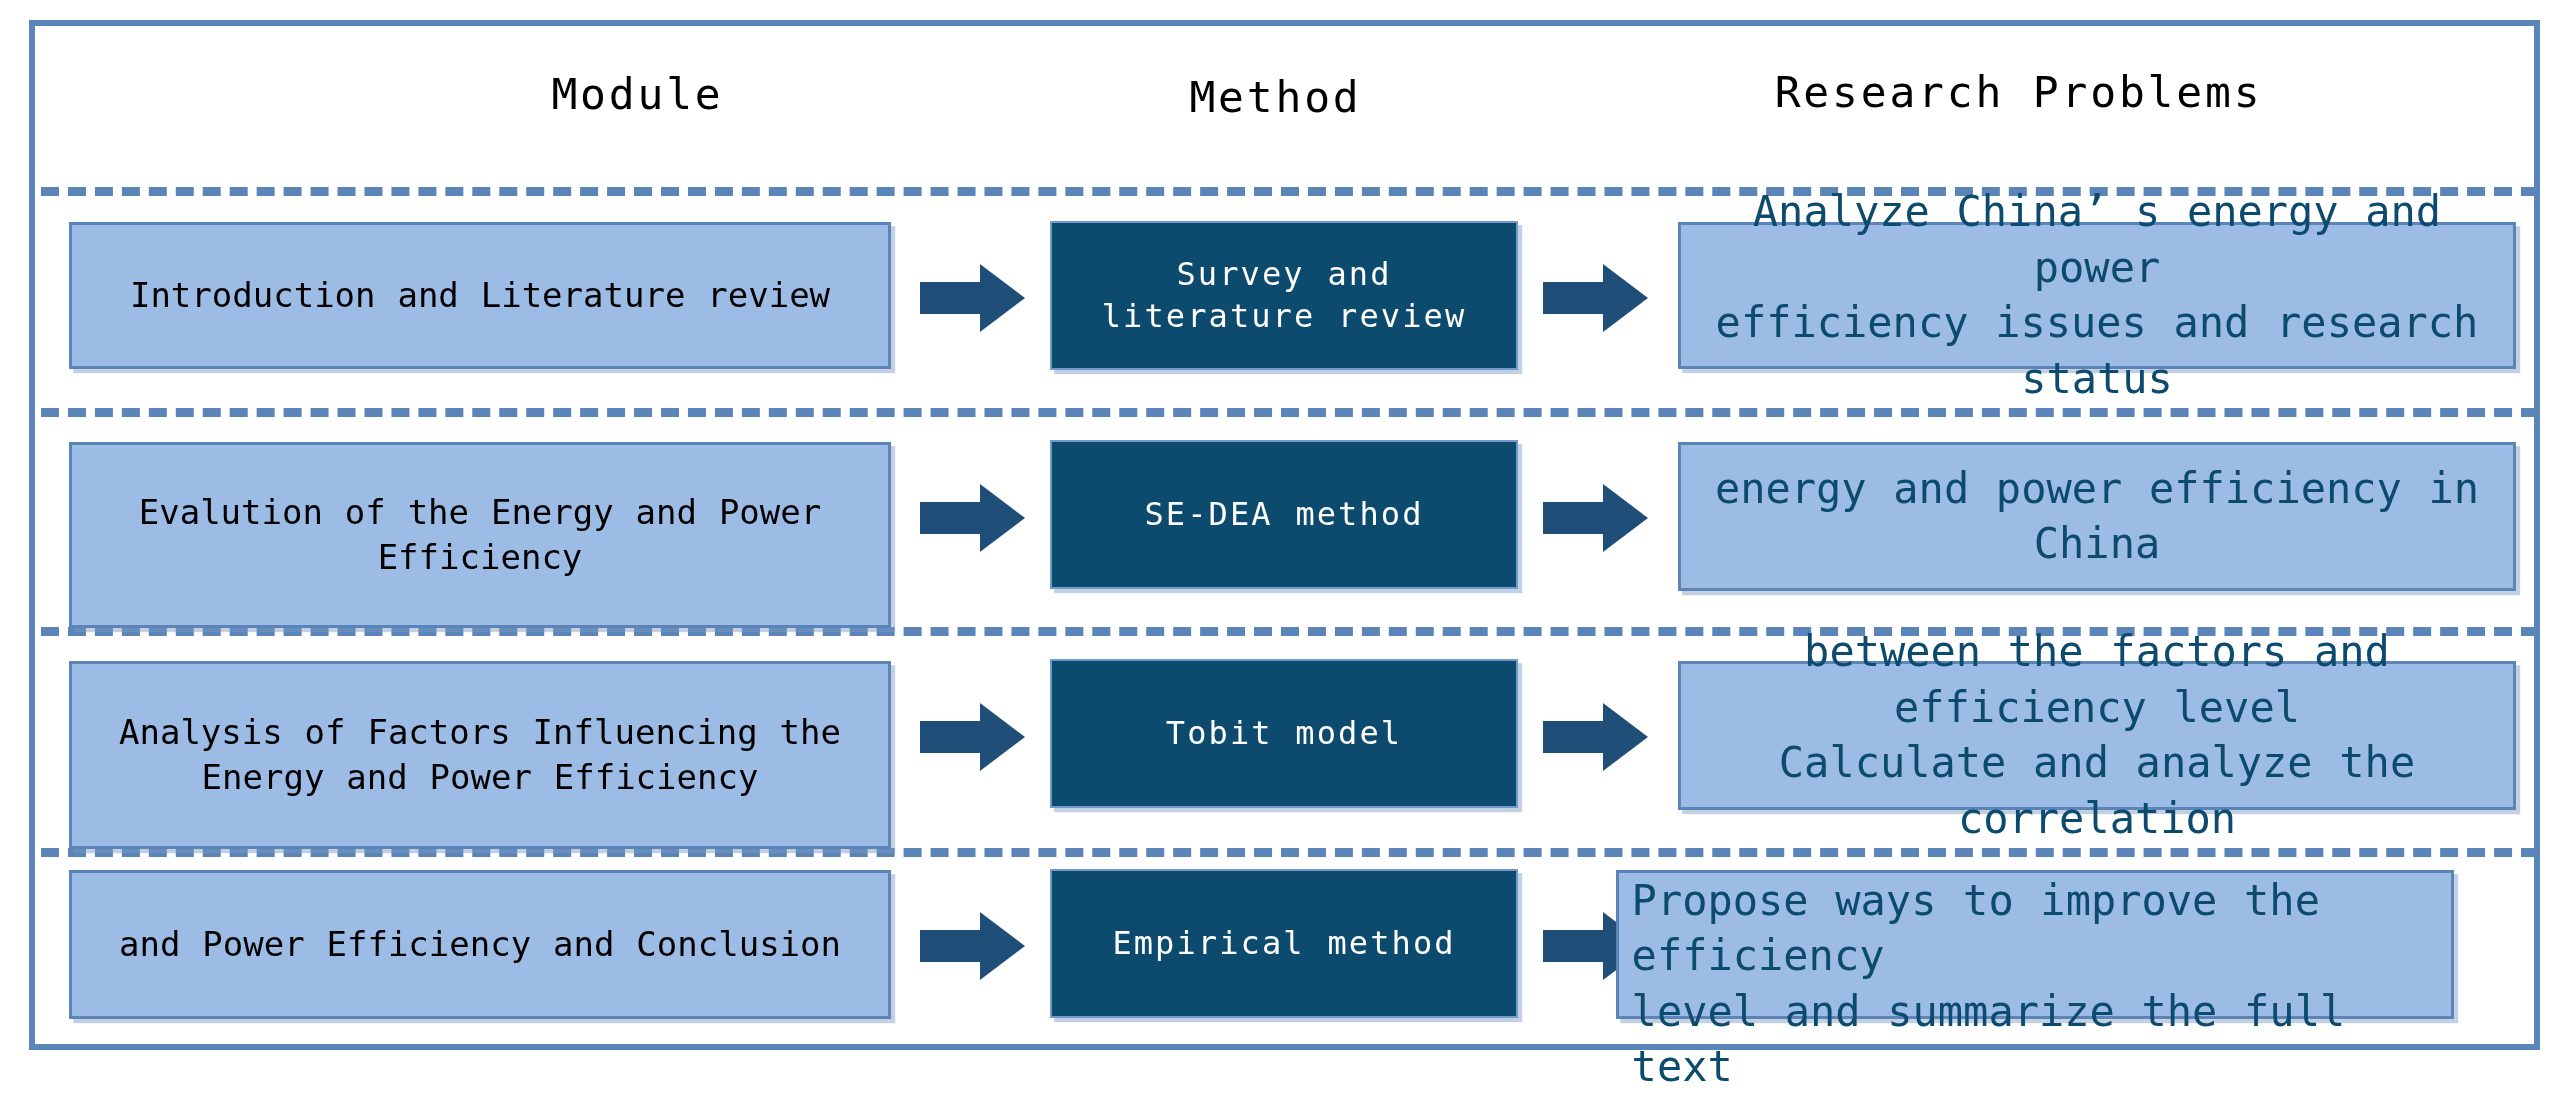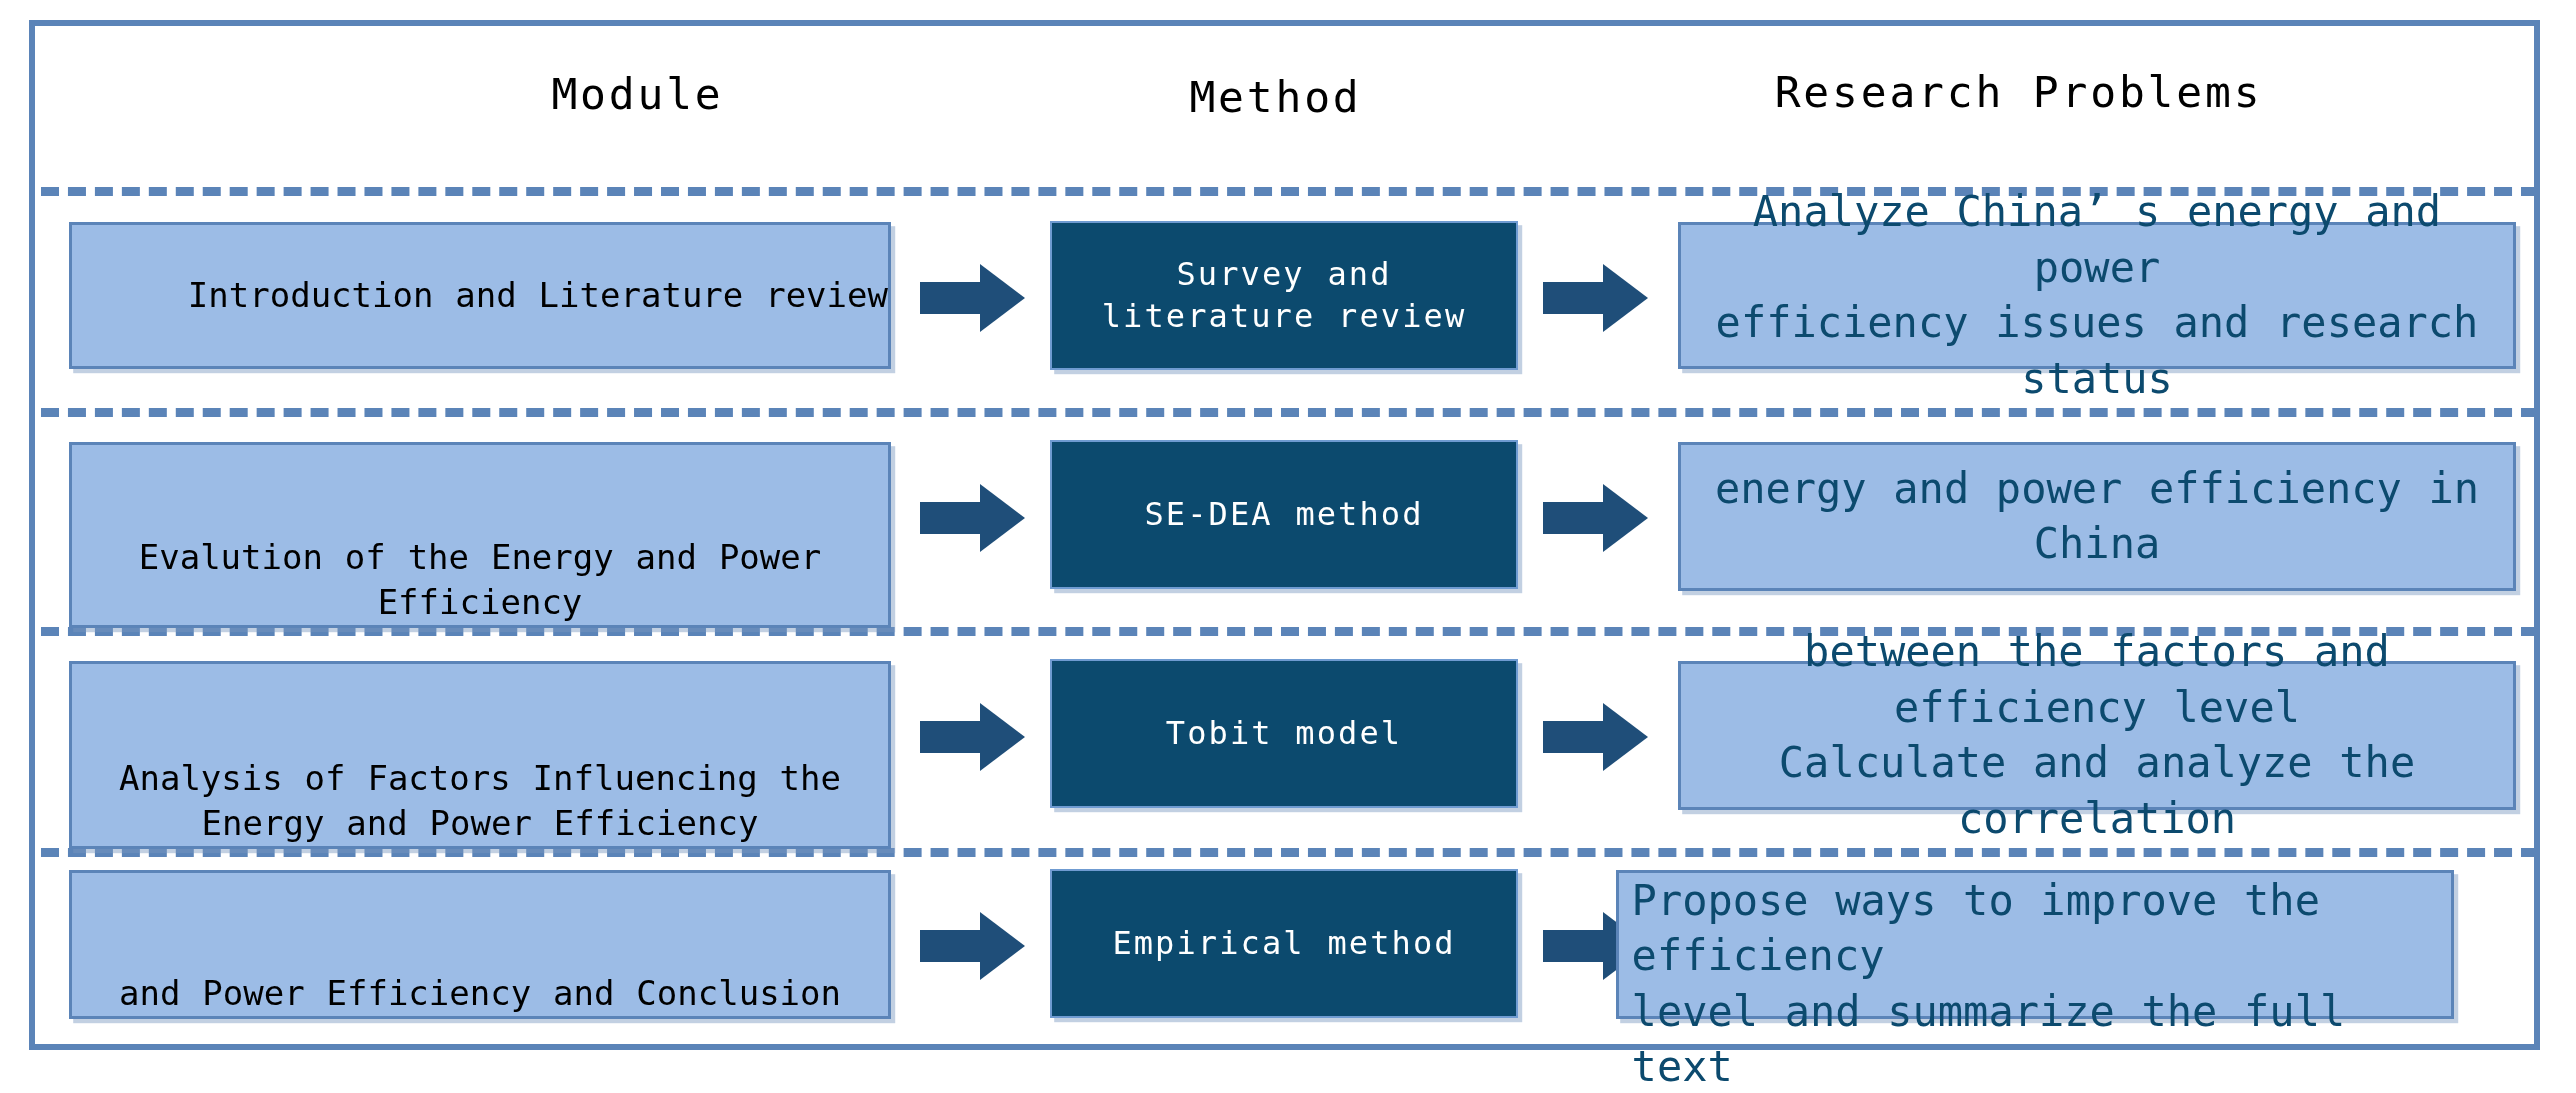--- a/index.html
+++ b/index.html
@@ -72,21 +72,20 @@
     letter-spacing:0px;
     word-spacing:1.4px;
   }
 
   .box-module{
     background:#9cbce6;
     border:3.5px solid #5b84b8;
     color:#000000;
     font-size:34px;
     box-shadow:4.2px 4.2px 0 rgba(120,150,190,0.45);
-    justify-content:flex-end;
   }
   .box-method{
     background:#0c4a6e;
     border:2.8px solid #6f9bd1;
     color:#ffffff;
     font-size:32px;
     letter-spacing:2.1px;
     box-shadow:4.2px 4.2px 0 rgba(120,150,190,0.45);
   }
   .box-problem{

